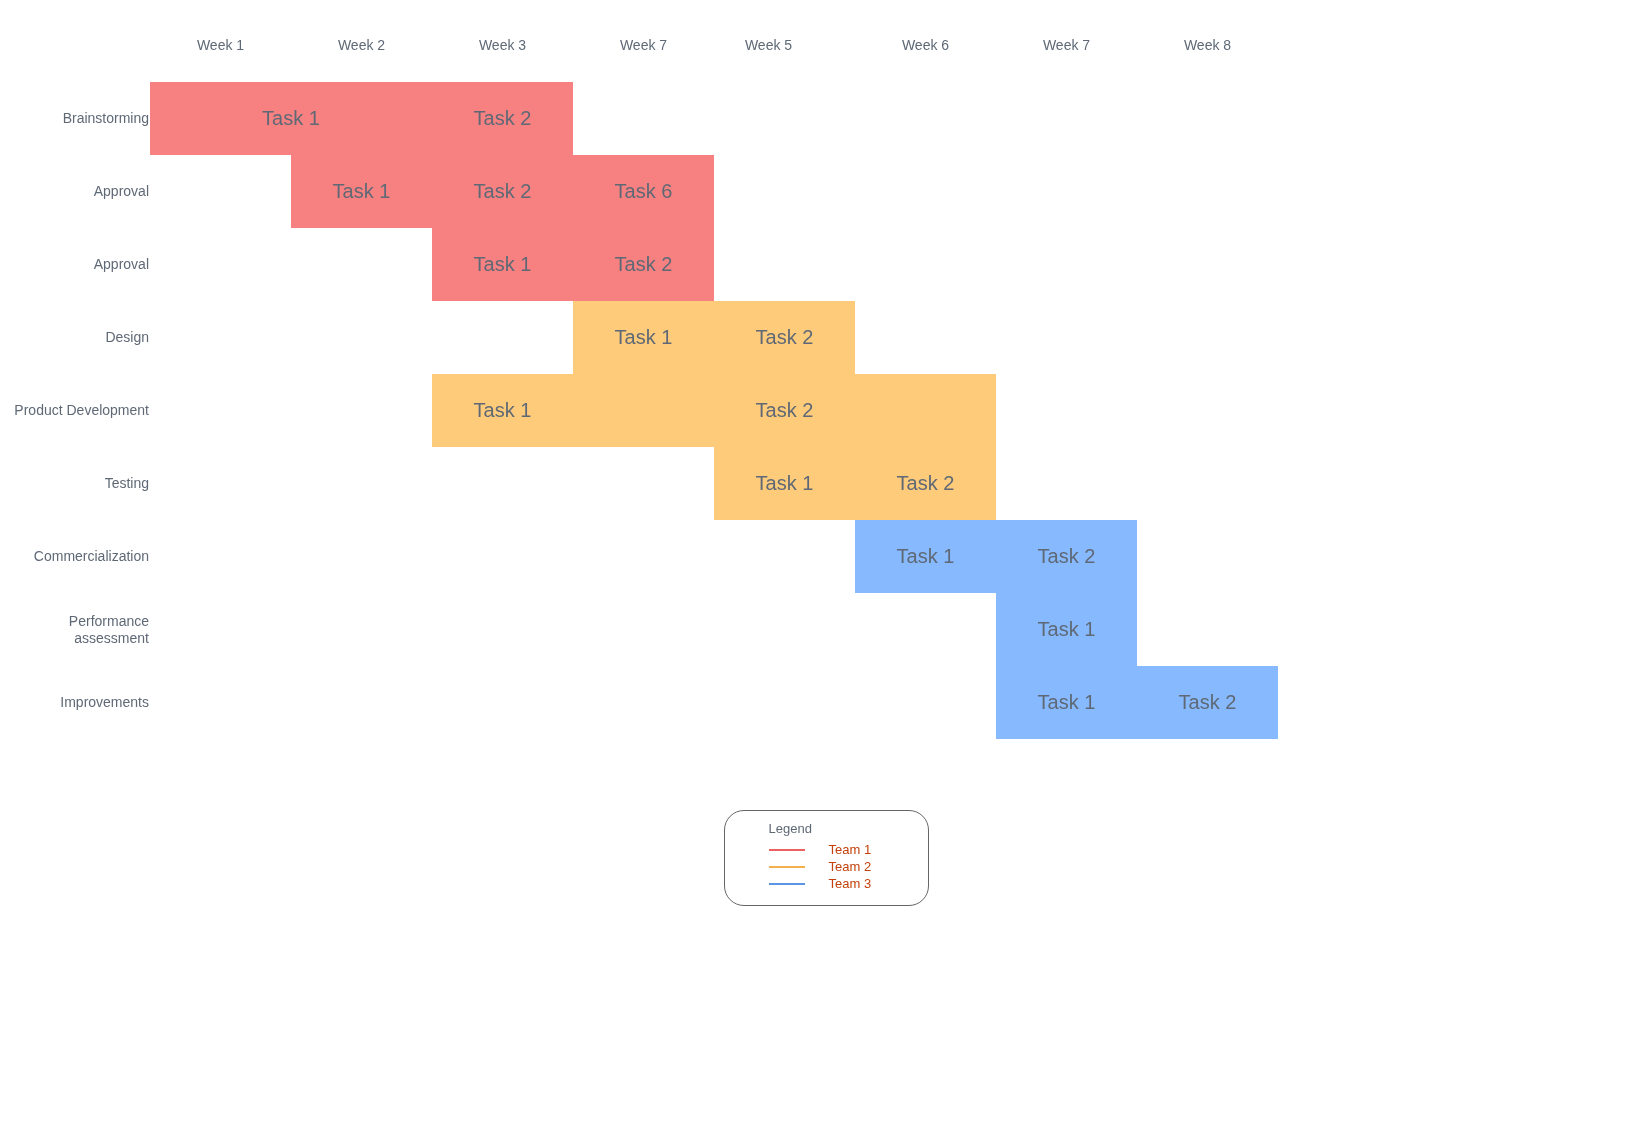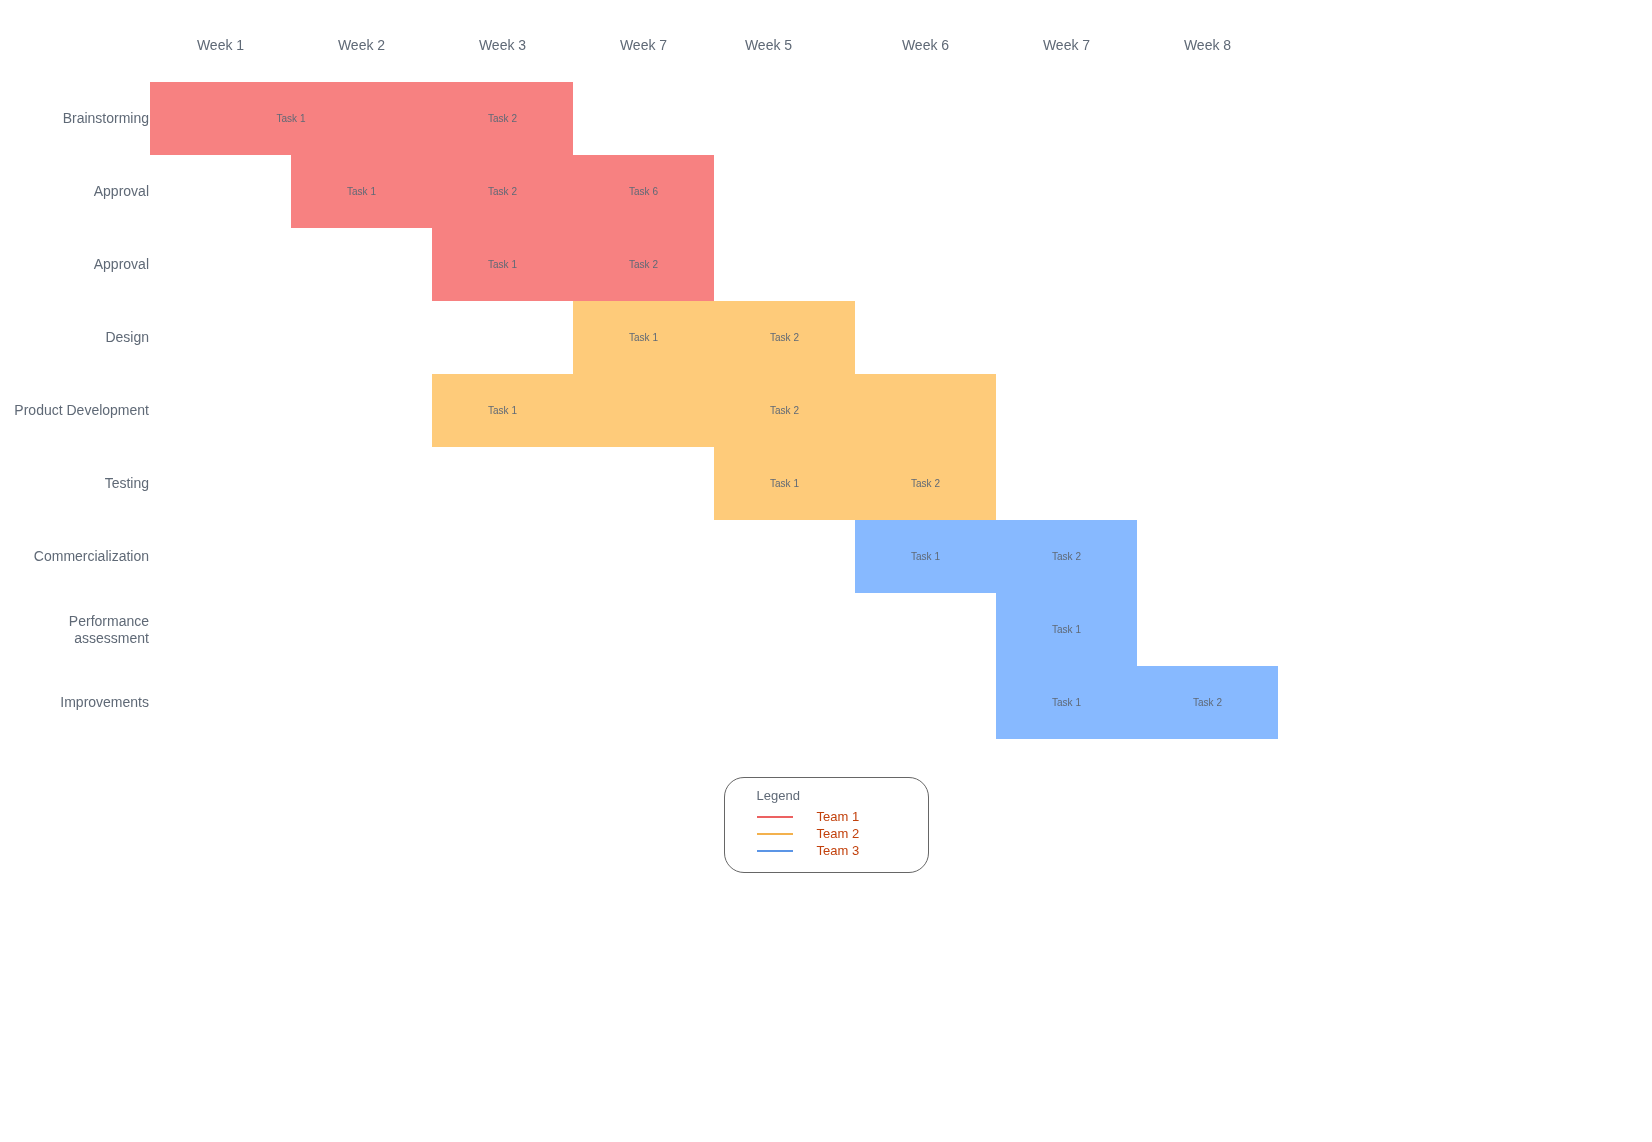--- a/index.html
+++ b/index.html
@@ -51,34 +51,34 @@
     font-size: 14px;
   }
   .bar {
     position: absolute;
     top: 0;
     height: 73px;
     display: flex;
     align-items: center;
     justify-content: center;
     color: #5f6976;
-    font-size: 10px;
+    font-size: 20px;
     box-sizing: border-box;
   }
   .team1 { background: #f78181; }
   .team2 { background: #fecb7a; }
   .team3 { background: #87b9ff; }
   .spacer-row { height: 12px; }
 
   .legend-box {
     width: 205px;
-    margin: 38px auto 40px auto;
+    margin: 71px auto 40px auto;
     border: 1px solid #666;
     border-radius: 20px;
-    padding: 10px 14px 12px 2px;
+    padding: 10px 14px 12px 14px;
     box-sizing: border-box;
   }
   .legend-title {
     font-size: 13px;
     margin-bottom: 6px;
     color: #5f6976;
     padding-left: 30px;
   }
   .legend-item {
     display: flex;

